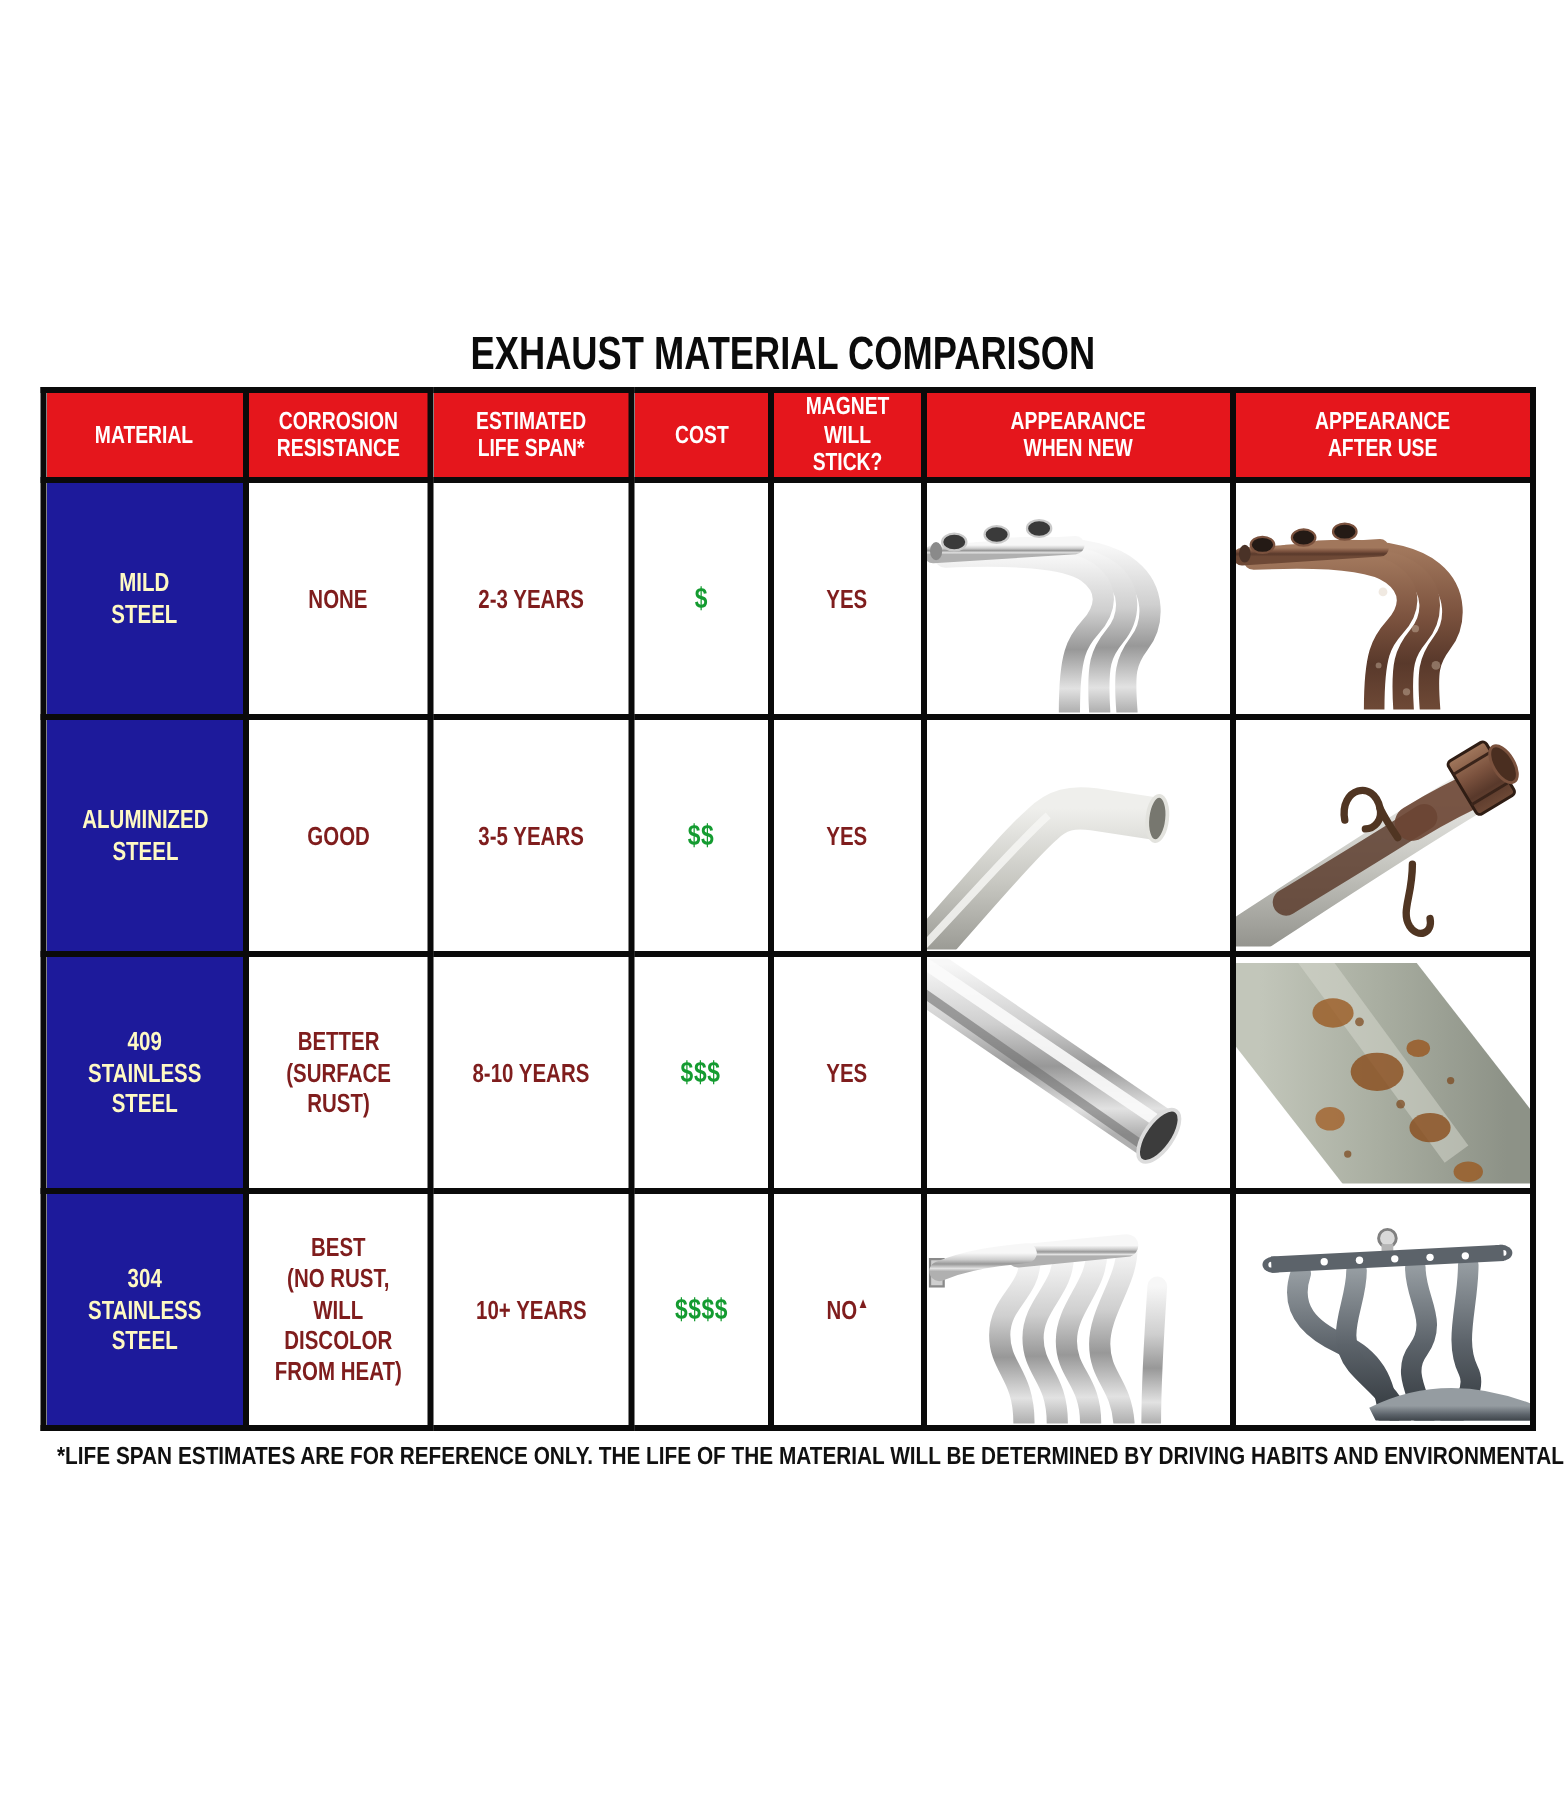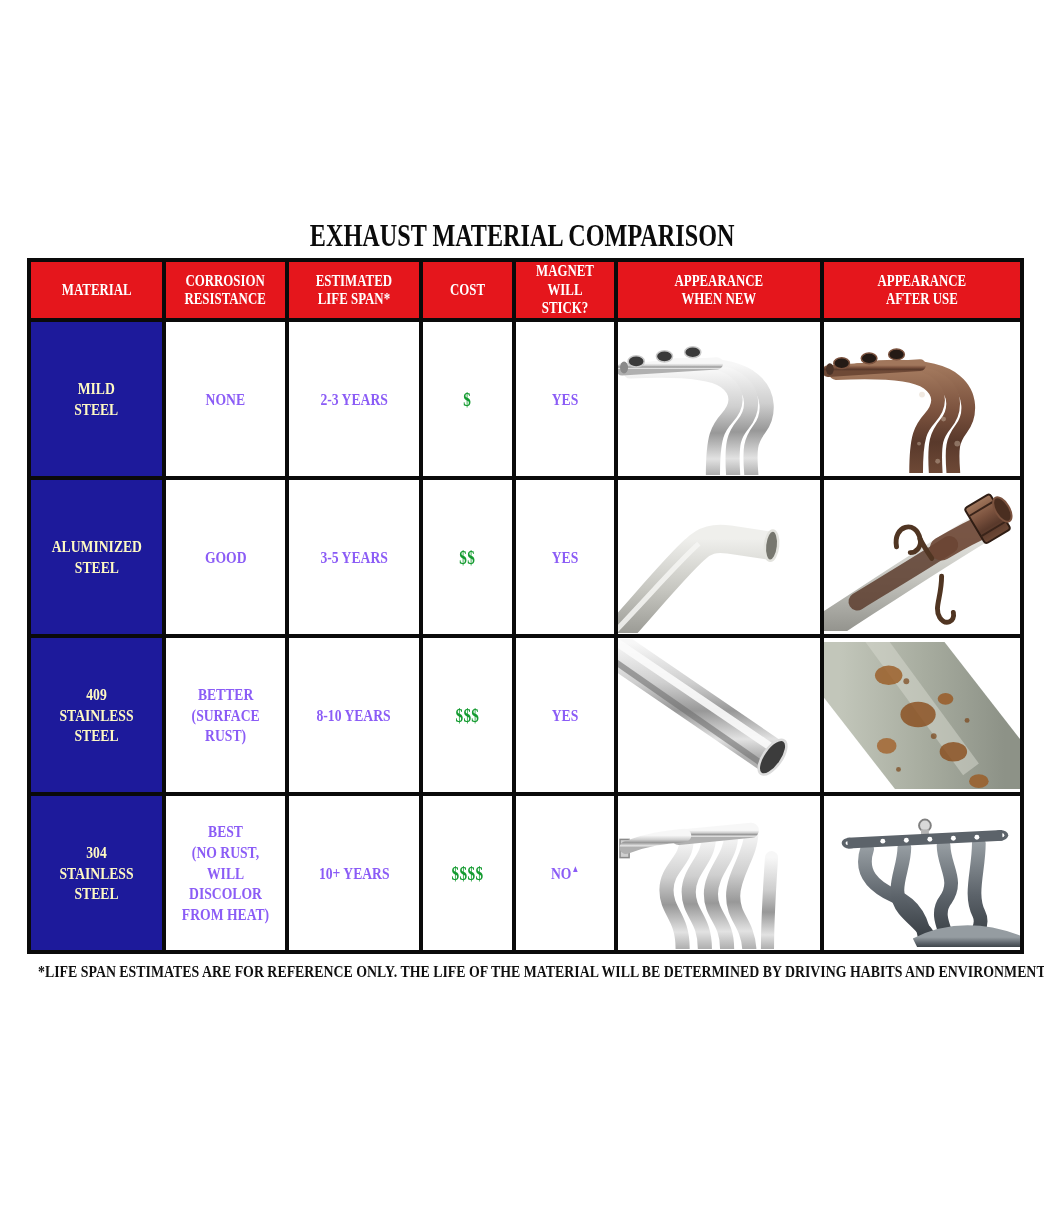--- a/index.html
+++ b/index.html
@@ -1,18 +1,18 @@
 <!DOCTYPE html>
 <html><head>
 <meta charset="utf-8">
 <style>
   html,body { margin:0; padding:0; background:#ffffff; }
   .page {
     position:relative; width:1044px; height:1213px; background:#ffffff;
-    font-family:Liberation Serif, serif; overflow:hidden; color:#111;
+    font-family:Liberation Sans, sans-serif; overflow:hidden; color:#111;
   }
   .title {
     position:absolute; top:218px; left:0; width:100%;
     text-align:center; font-size:31px; font-weight:bold; color:#0b0b0b;
     letter-spacing:0;
   }
   .cond {
     display:inline-block; transform:scaleX(0.78); transform-origin:center center;
     white-space:pre-line;
   }
@@ -26,21 +26,21 @@
   }
   .cmp th, .cmp td {
     border:4px solid #0a0a0a; padding:0; text-align:center; vertical-align:middle;
     overflow:hidden;
   }
   .cmp thead th {
     background:#e5161c; color:#ffffff; font-size:16.5px; font-weight:bold;
     height:56px; line-height:1.12;
   }
   .cmp tbody tr { height:158px; }
-  .cmp td { background:#ffffff; font-weight:bold; font-size:17.5px; line-height:1.18; color:#8b5cf6; }
+  .cmp td { background:#ffffff; font-weight:bold; font-size:17.5px; line-height:1.18; color:#7f1d1d; }
   .cmp td.mat { background:#1d1a9b; color:#fef9c3; }
   .cmp td.cost { color:#149b30; font-size:19.5px; letter-spacing:0.5px; }
   .cmp td.photo { padding:0; background:#ffffff; }
   .cmp td.photo svg { display:block; width:100%; height:100%; background:#ffffff; }
   .sup-tri { font-size:10px; vertical-align:7px; font-weight:bold; }
   .footnotes {
     position:absolute; left:38px; top:959px; width:990px;
     font-weight:bold; font-size:16.5px; color:#101010;
   }
   .footline { line-height:25px; height:25px; }

